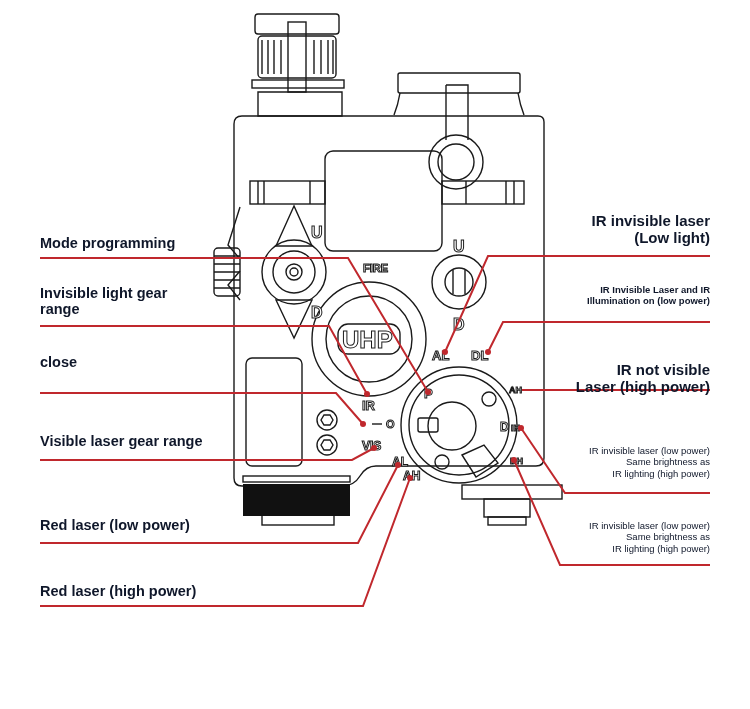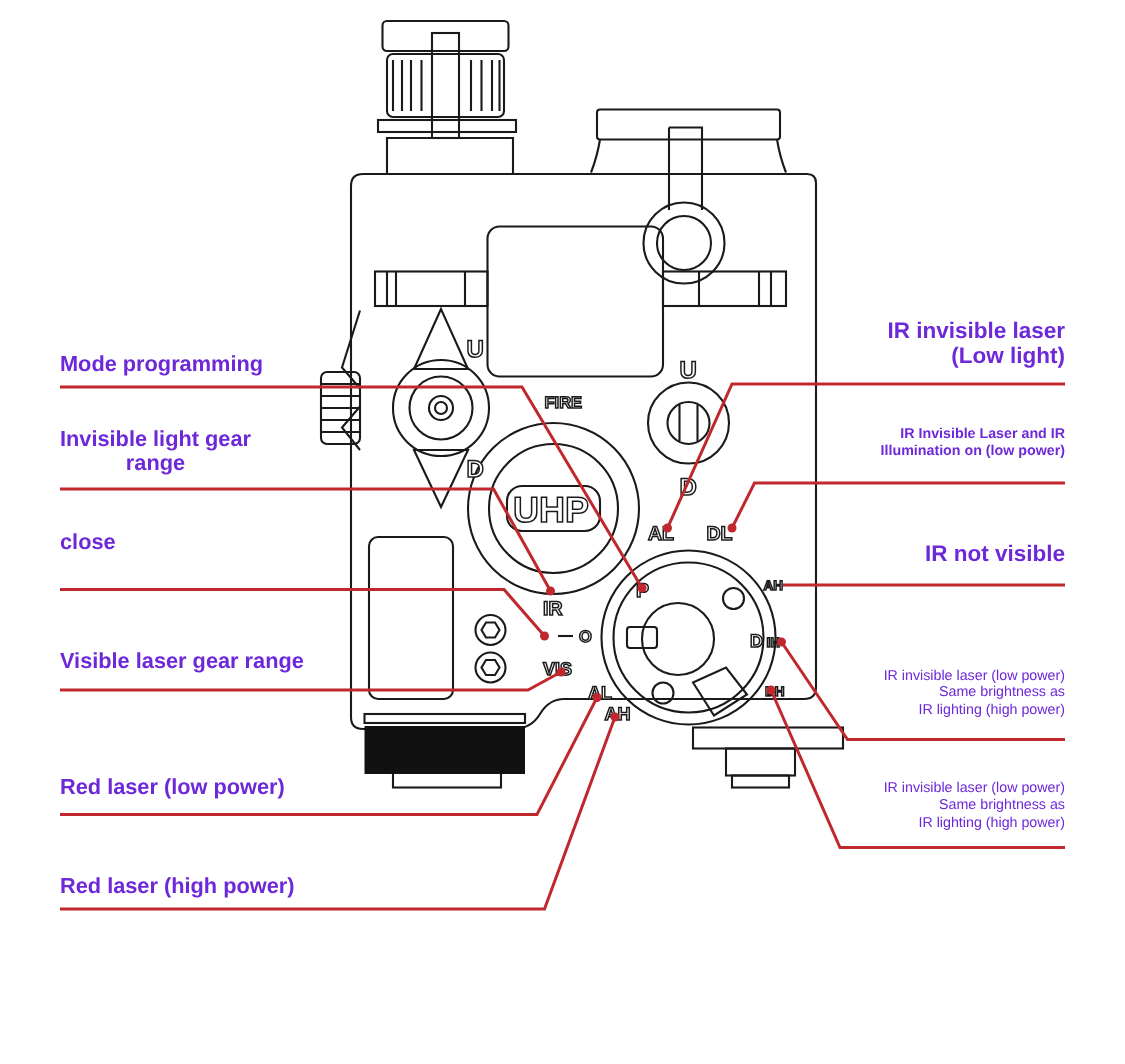--- a/index.html
+++ b/index.html
@@ -1,20 +1,20 @@
 <!DOCTYPE html>
 <html><head>
 <meta charset="utf-8">
 <style>
   html, body { margin: 0; padding: 0; background: #ffffff; }
   body { width: 750px; height: 709px; position: relative; overflow: hidden;
          font-family: "Liberation Sans", sans-serif; }
   #diagram { position: absolute; left: 0; top: 0; width: 750px; height: 709px; }
-  .lbl { position: absolute; color: #6d28d9; font-weight: bold; font-family: "Liberation Sans", sans-serif; line-height: 1.12; white-space: nowrap; }
-  .lbl-left { left: 40px; font-size: 14.5px; text-align: center; }
+  .lbl { position: absolute; color: #0f172a; font-weight: bold; font-family: "Liberation Sans", sans-serif; line-height: 1.12; white-space: nowrap; }
+  .lbl-left { left: 40px; font-size: 14.5px; }
   .lbl-right { text-align: right; right: 40px; }
   .big { font-size: 15px; }
   .small { font-size: 9.5px; font-weight: bold; }
   .tiny { font-size: 9.5px; font-weight: normal; line-height: 1.2; text-align: right; }
 </style>
 </head>
 <body>
 
 <svg id="diagram" width="750" height="709" viewBox="0 0 750 709" xmlns="http://www.w3.org/2000/svg">
   <g fill="none" stroke="#1a1a1a" stroke-width="1.4">
@@ -165,20 +165,21 @@
 <div class="lbl lbl-right big" style="top:213px;">
   <div>IR invisible laser</div>
   <div>(Low light)</div>
 </div>
 <div class="lbl lbl-right small" style="top:285px;">
   <div>IR Invisible Laser and IR</div>
   <div>Illumination on (low power)</div>
 </div>
 <div class="lbl lbl-right big" style="top:362px;">
   <div>IR not visible</div>
+  <div>Laser (high power)</div>
 </div>
 <div class="lbl lbl-right tiny" style="top:445px;">
   <div>IR invisible laser (low power)</div>
   <div>Same brightness as</div>
   <div>IR lighting (high power)</div>
 </div>
 <div class="lbl lbl-right tiny" style="top:520px;">
   <div>IR invisible laser (low power)</div>
   <div>Same brightness as</div>
   <div>IR lighting (high power)</div>

